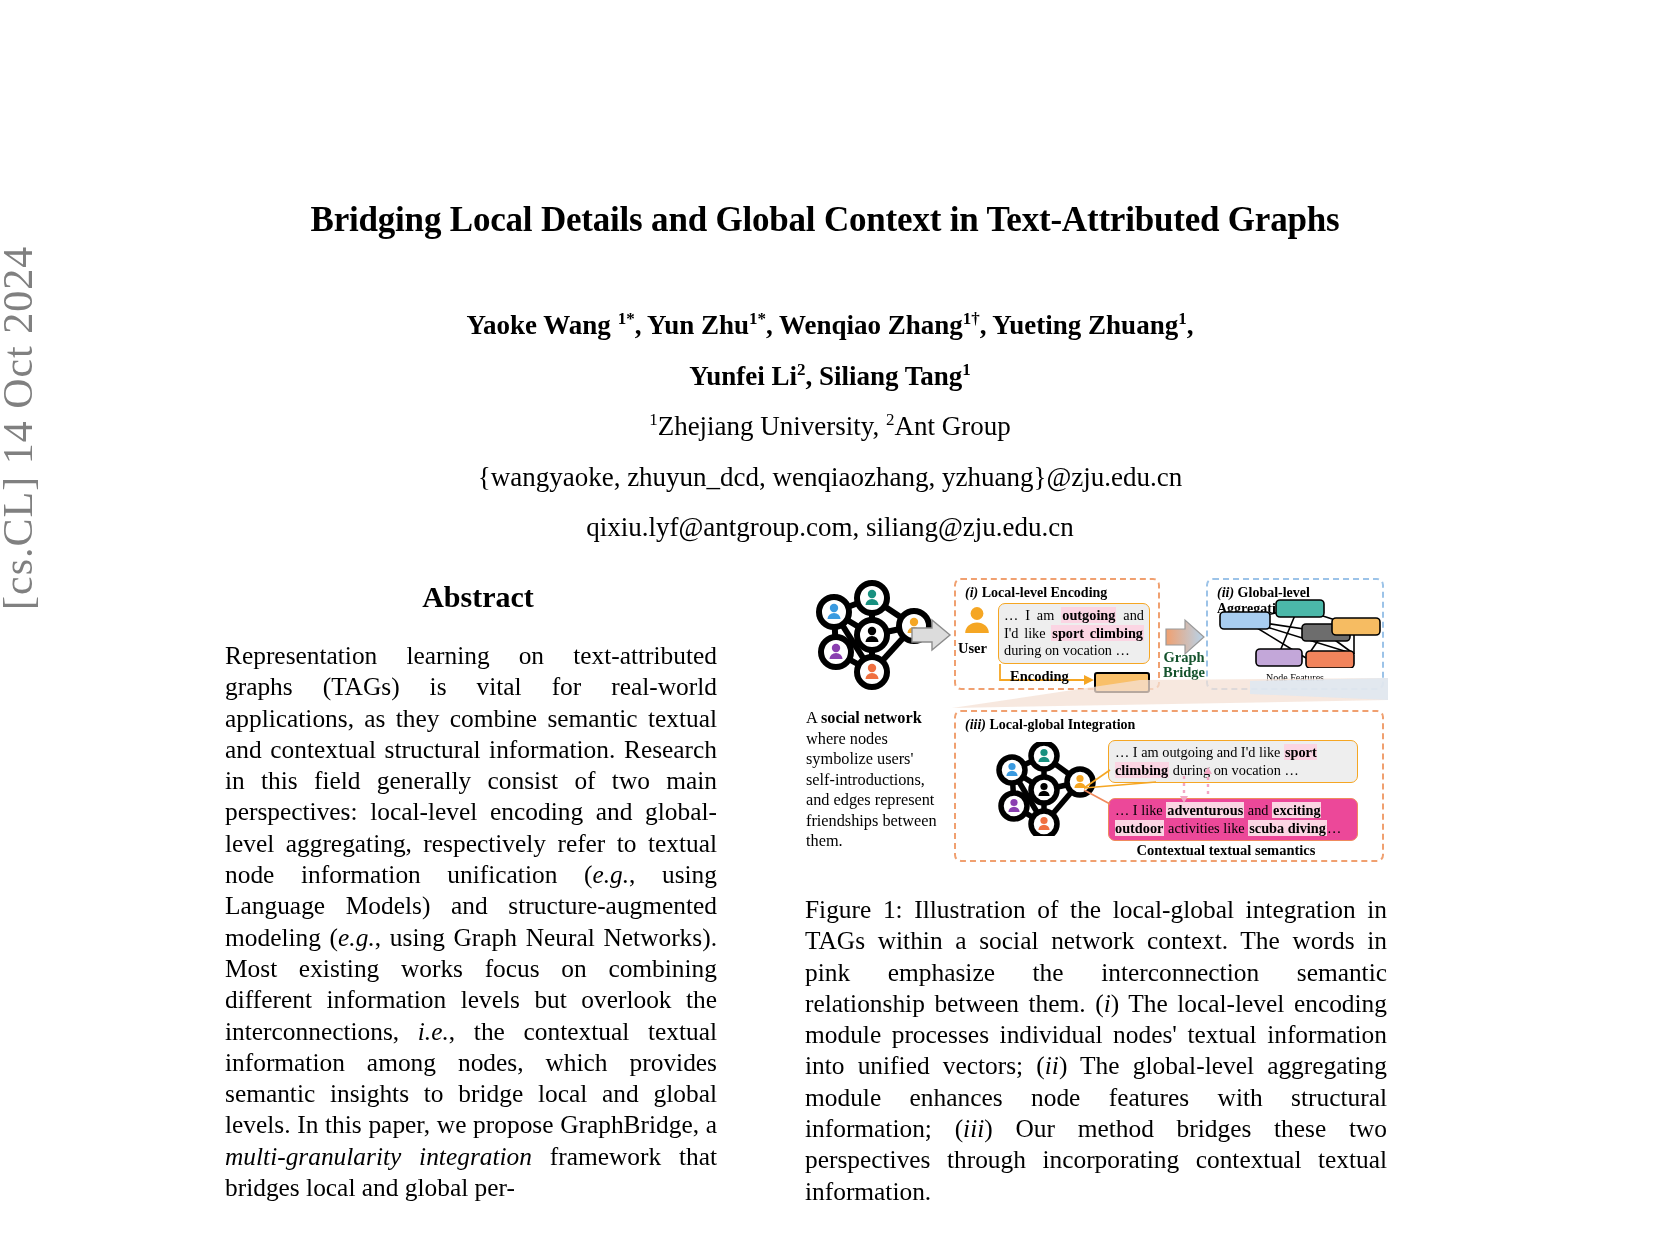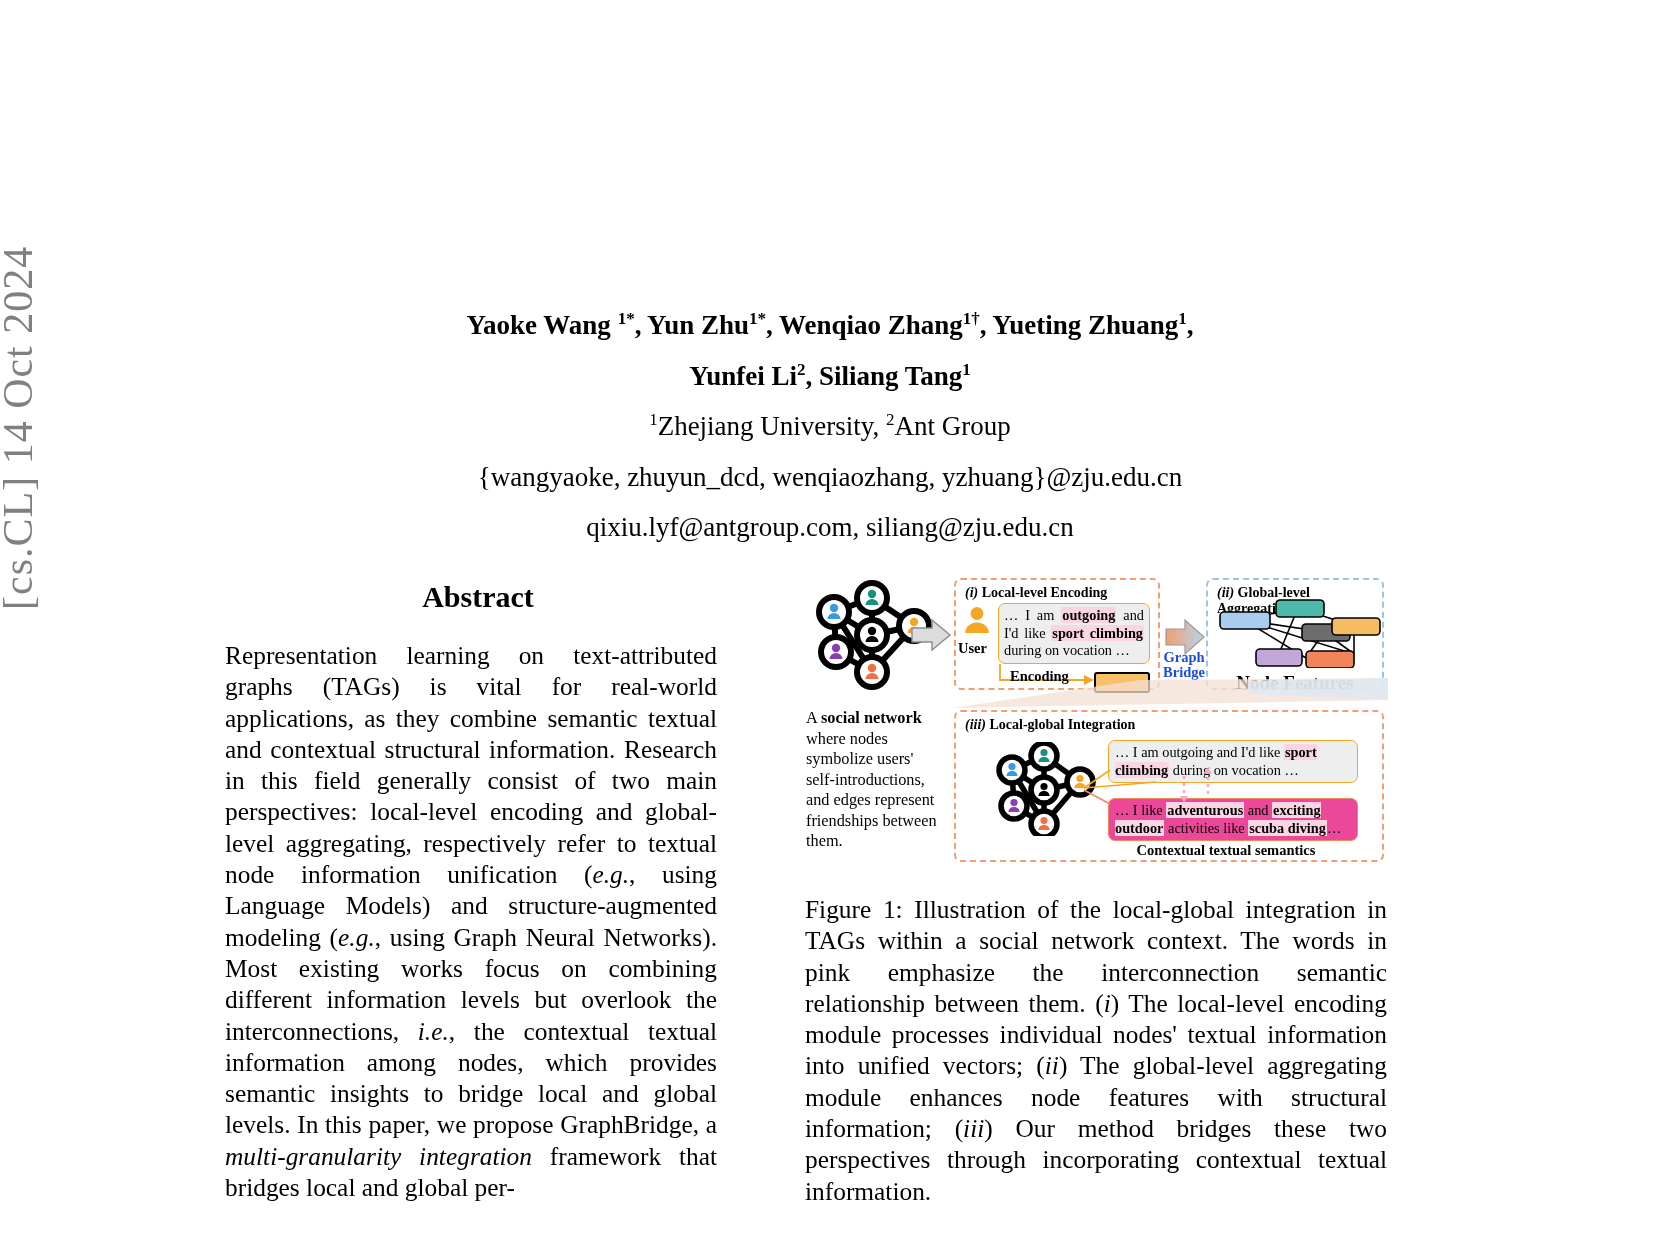--- a/index.html
+++ b/index.html
@@ -79,32 +79,32 @@
   #enc-vec{
     position:absolute;left:140px;top:99px;width:52px;height:17px;
     background:#f9c06a;border:2px solid #000;border-radius:3px;
   }
   #enc-arrow{position:absolute;left:44px;top:88px;width:100px;height:22px;}
 
   
   #bridge-arrow{position:absolute;left:362px;top:48px;width:42px;height:42px;}
   #bridge-label{
     position:absolute;left:356px;top:82px;width:52px;text-align:center;
-    font-size:14.5px;font-weight:bold;color:#1d4ed8;line-height:15px;
+    font-size:14.5px;font-weight:bold;color:#14532d;line-height:15px;
   }
 
   
   #panel-ii{
     position:absolute;left:404px;top:10px;width:178px;height:112px;
     border:2px dashed #9cc3e8;border-radius:7px;background:#fff;box-sizing:border-box;
   }
   #featgraph{position:absolute;left:0;top:18px;width:178px;height:72px;}
   #nodefeat-label{
     position:absolute;left:0;top:94px;width:178px;text-align:center;
-    font-size:19px;font-weight:bold;
+    font-size:10px;font-weight:normal;
   }
 
   
   #wedge{position:absolute;left:148px;top:110px;width:438px;height:36px;}
 
   
   #panel-iii{
     position:absolute;left:152px;top:142px;width:430px;height:152px;
     border:2px dashed #f0a070;border-radius:7px;background:#fff;box-sizing:border-box;
   }
@@ -132,20 +132,21 @@
   }
   #fig-caption i{font-style:italic;}
 </style>
 </head>
 <body>
 
 <div class="page">
 
   <div id="arxiv-stamp">[cs.CL]  14 Oct 2024</div>
 
+  <div id="title">Bridging Local Details and Global Context in Text-Attributed Graphs</div>
 
   <div id="authors">
     <span class="ln">
       <span>Yaoke Wang <sup>1</sup><sup>*</sup>, Yun Zhu<sup>1</sup><sup>*</sup>, Wenqiao Zhang<sup>1</sup><sup>†</sup>, Yueting Zhuang<sup>1</sup>,</span>
     </span>
     <span class="ln">Yunfei Li<sup>2</sup>, Siliang Tang<sup>1</sup></span>
     <span class="ln plain"><sup>1</sup>Zhejiang University, <sup>2</sup>Ant Group</span>
     <span class="ln plain">{wangyaoke, zhuyun_dcd, wenqiaozhang, yzhuang}@zju.edu.cn</span>
     <span class="ln plain">qixiu.lyf@antgroup.com, siliang@zju.edu.cn</span>
   </div>

